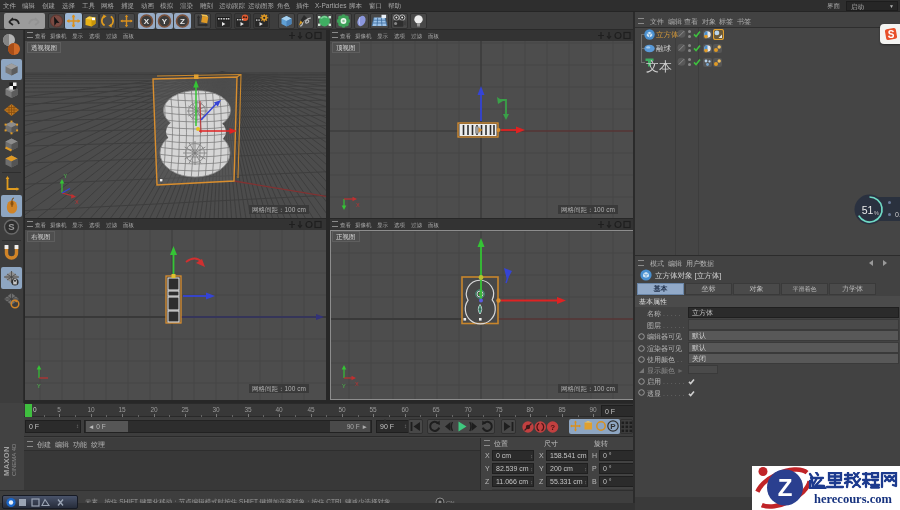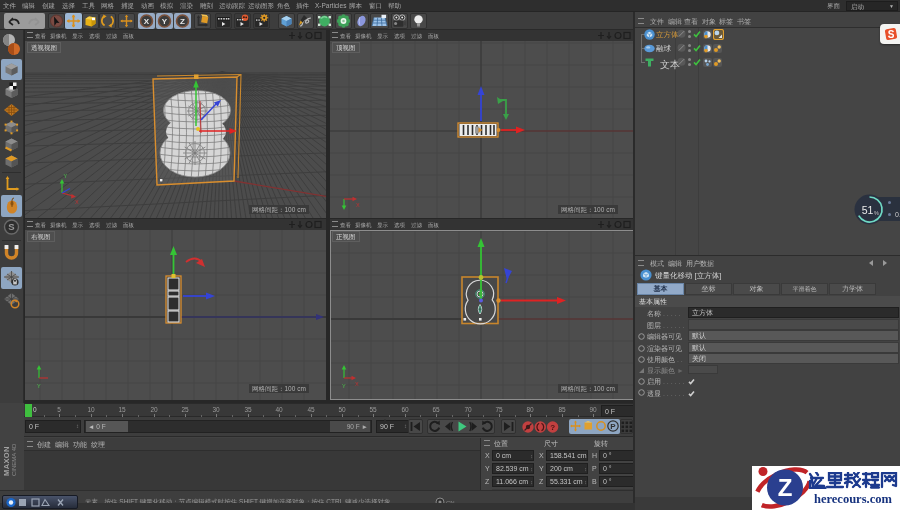--- a/index.html
+++ b/index.html
@@ -984,21 +984,21 @@
         <circle cx="3" cy="6.6" r="1.8" fill="#e09a25"></circle>
       </svg>
       <svg class="abs" style="left:78px;top:16px;" width="9" height="9">
         <rect width="9" height="9" rx="2" fill="#565656"></rect>
         <circle cx="3" cy="6" r="2" fill="#e09a25"></circle>
         <circle cx="6.2" cy="3" r="1.7" fill="#f0c060"></circle>
       </svg>
 <svg class="abs" style="left:9px;top:29px;" width="11" height="11">
         <path d="M1.5 1.5 L9.5 1.5 L9.5 4 L7 4 L7 9.5 L4 9.5 L4 4 L1.5 4 Z" fill="#3fae62"></path>
       </svg>
-      <div class="abs" style="left:25px;top:30px;font-size:10px;color:#cfcfcf;">文本</div>
+      <div class="abs" style="left:11px;top:30px;font-size:13px;color:#cfcfcf;">文本</div>
       <svg class="abs" style="left:42px;top:29px;" width="9" height="10">
         <circle cx="4.5" cy="4.8" r="4" fill="#585858"></circle>
         <path d="M1.8 7.5 L7.2 2.1" stroke="#8c8c8c" stroke-width="1"></path>
       </svg>
   <div class="abs" style="left:53px;top:30px;width:3px;height:3px;background:#8a8a8a;border-radius:2px;"></div>
   <div class="abs" style="left:53px;top:35px;width:3px;height:3px;background:#8a8a8a;border-radius:2px;"></div>
       <svg class="abs" style="left:58px;top:30px;" width="8" height="8">
         <path d="M1 4.4 L3.04 6.5 L7 1.5" stroke="#3fbf3f" stroke-width="1.6" fill="none"></path>
       </svg>
       <svg class="abs" style="left:68px;top:30px;" width="9" height="9">
@@ -1020,21 +1020,21 @@
       <div class="abs" style="left:51px;top:3px;font-size:7px;color:#b5b5b5;white-space:nowrap;">用户数据</div>
   <svg class="abs" style="left:232px;top:3px;" width="26" height="8">
         <path d="M6 1 L2 4 L6 7 Z" fill="#999"></path>
         <path d="M16 1 L20 4 L16 7 Z" fill="#999"></path>
       </svg>
   <svg class="abs" style="left:5px;top:13px;" width="12" height="12">
         <circle cx="6" cy="6" r="5.6" fill="#4a90d0"></circle>
         <path d="M3 4.5 L6 3 L9 4.5 L9 7.5 L6 9 L3 7.5 Z" fill="#cfe4f4"></path>
         <path d="M3 4.5 L6 6 L9 4.5 M6 6 L6 9" stroke="#4a90d0" stroke-width="0.7" fill="none"></path>
       </svg>
-  <div class="abs" style="left:20px;top:15px;font-size:7.5px;color:#d5d5d5;">键量化移动 [立方体]</div>
+  <div class="abs" style="left:20px;top:15px;font-size:7.5px;color:#d5d5d5;">立方体对象 [立方体]</div>
   <div class="abs" style="left:2px;top:27px;width:47px;height:12px;background:#92aac9;border:1px solid #6a86a8;color:#1e2e48;font-size:7px;line-height:10px;text-align:center;font-weight:bold;">基本</div>
   <div class="abs" style="left:50px;top:27px;width:47px;height:12px;background:#4a4a4a;border:1px solid #3a3a3a;color:#bcbcbc;font-size:7px;line-height:10px;text-align:center;">坐标</div>
   <div class="abs" style="left:98px;top:27px;width:47px;height:12px;background:#4a4a4a;border:1px solid #3a3a3a;color:#bcbcbc;font-size:7px;line-height:10px;text-align:center;">对象</div>
   <div class="abs" style="left:146px;top:27px;width:47px;height:12px;background:#4a4a4a;border:1px solid #3a3a3a;color:#bcbcbc;font-size:6px;line-height:11px;text-align:center;">平滑着色(Phong)</div>
   <div class="abs" style="left:194px;top:27px;width:47px;height:12px;background:#4a4a4a;border:1px solid #3a3a3a;color:#bcbcbc;font-size:7px;line-height:10px;text-align:center;">力学体</div>
   <div class="abs" style="left:0px;top:40px;width:267px;height:11px;background:#4b4b4b;color:#d8d8d8;font-size:7px;line-height:11px;padding-left:4px;">基本属性</div>
   <div class="abs" style="left:12px;top:53px;font-size:7px;color:#b8b8b8;">名称 <span style="color:#777;">. . . . .</span></div>
   <div class="field" style="left:53px;top:51px;width:211px;height:11px;line-height:10px;">立方体</div>
   <div class="abs" style="left:12px;top:64.5px;font-size:7px;color:#b8b8b8;">图层 <span style="color:#777;">. . . . . .</span></div>
   <div class="abs" style="left:53px;top:62.5px;width:211px;height:11px;background:#4a4a4a;border:1px solid #3a3a3a;"></div>

